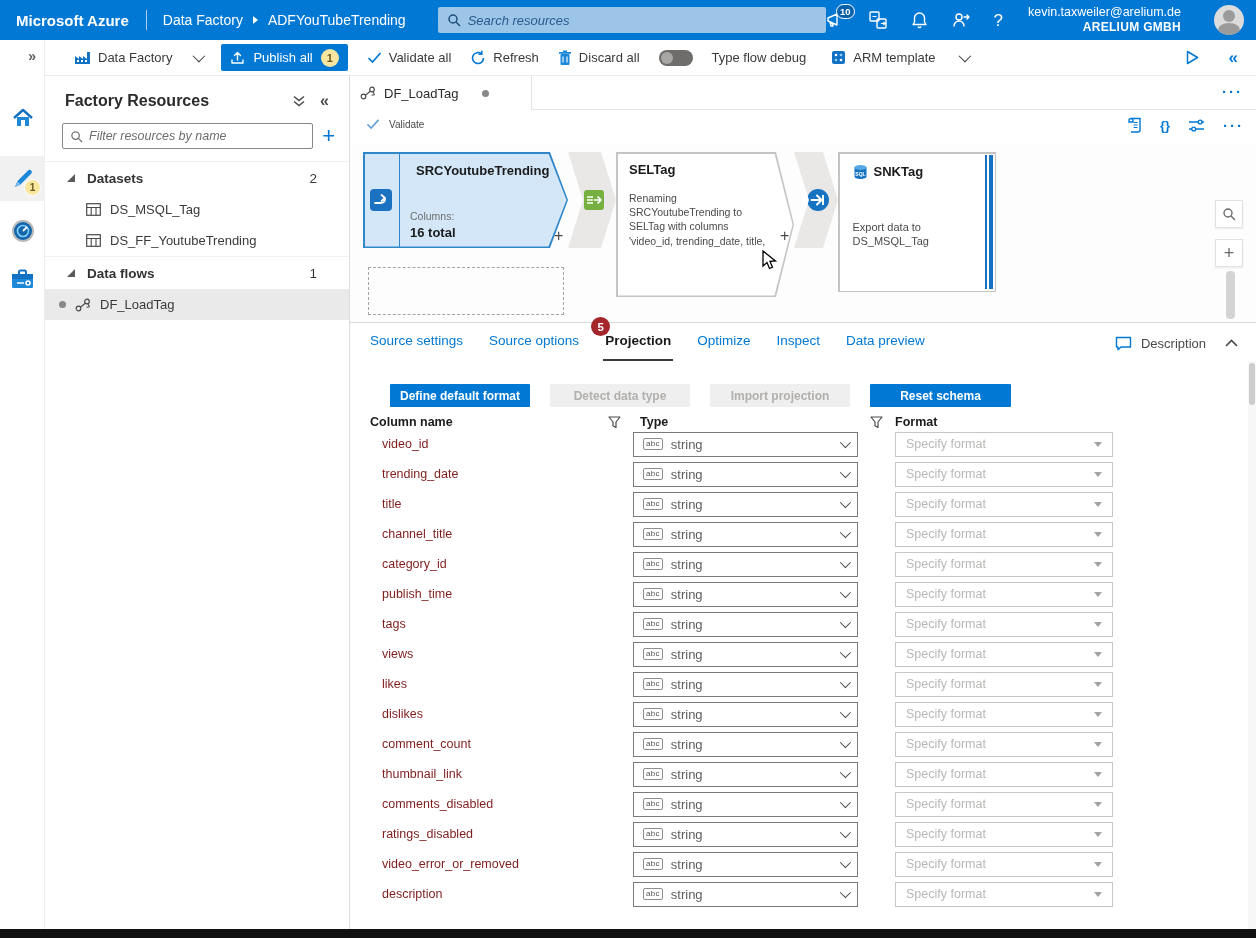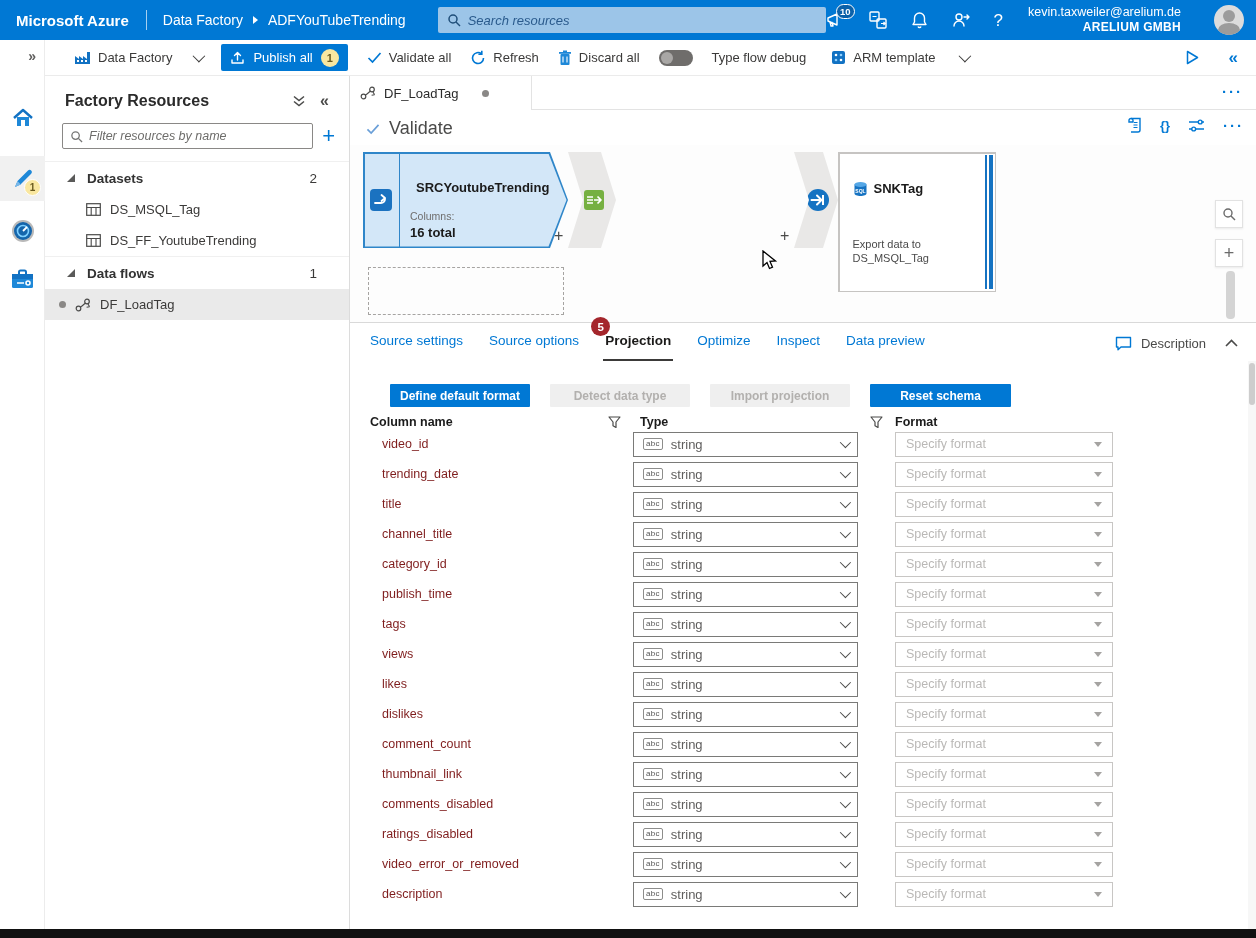--- a/index.html
+++ b/index.html
@@ -75,38 +75,38 @@
   .leaf-dot{width:7px;height:7px;border-radius:50%;background:#8a8886;flex:none;}
 
   
   .main{position:absolute;left:350px;top:76px;right:0;bottom:9px;background:#fff;}
   .doc-tabs{position:relative;height:34px;border-bottom:1px solid #e3e3e3;}
   .doc-tab{position:absolute;left:0;top:0;height:34px;width:182px;border-right:1px solid #e3e3e3;
           display:flex;align-items:center;gap:8px;padding-left:10px;font-size:13px;color:#2b2b2b;background:#fff;}
   .tab-dot{width:7px;height:7px;border-radius:50%;background:#8a8886;margin-left:16px;}
   .doc-tabs .dots{position:absolute;right:13px;top:7px;color:#0078d4;font-size:15px;letter-spacing:2px;font-weight:700;}
   .validate-row{position:relative;height:35px;}
-  .validate-btn{position:absolute;left:16px;top:8px;display:flex;align-items:center;gap:9px;color:#4a4a49;font-size:18px;}
+  .validate-btn{position:absolute;left:16px;top:8px;display:flex;align-items:center;gap:9px;color:#4a4a49;font-size:10px;}
   .vr-icons{position:absolute;right:12px;top:7px;display:flex;align-items:center;gap:18px;color:#0078d4;}
   .braces{font-size:13px;font-weight:700;color:#0078d4;}
   .dots-b{color:#0078d4;font-size:15px;letter-spacing:2px;font-weight:700;}
 
   
   .canvas{position:relative;height:177px;background:#fdfdfd;}
   .shape{position:absolute;}
   .clip-arrow{clip-path:polygon(0 0, calc(100% - 18px) 0, 100% 50%, calc(100% - 18px) 100%, 0 100%);}
   .clip-chev{clip-path:polygon(0 0, calc(100% - 15px) 0, 100% 50%, calc(100% - 15px) 100%, 0 100%, 15px 50%);}
   .shape .fill{position:absolute;inset:1.5px;}
   .node1{left:13px;top:7px;width:205px;height:96px;}
   .node1 .outer{position:absolute;inset:0;background:#2f86c9;}
   .node1 .fill{background:#d3e7f8;}
   .src-band{position:absolute;left:0;top:0;bottom:0;width:37px;border-right:1.5px solid #2f86c9;
         display:flex;align-items:center;justify-content:center;}
   .n1-content{position:absolute;left:47px;top:0;right:22px;bottom:0;}
-  .node-title{display:flex;align-items:center;gap:6px;font-weight:700;font-size:13px;color:#1b1b1b;margin-top:27px;white-space:nowrap;}
+  .node-title{display:flex;align-items:center;gap:6px;font-weight:700;font-size:13px;color:#1b1b1b;margin-top:10px;white-space:nowrap;}
   .cols-label{position:absolute;left:0;bottom:26px;font-size:10.5px;color:#6f6e6d;}
   .cols-value{position:absolute;left:0;bottom:8px;font-size:13px;font-weight:700;color:#1b1b1b;}
   .conn{background:#e9e8e7;display:flex;align-items:center;justify-content:center;}
   .conn1{left:218px;top:7px;width:48px;height:96px;}
   .conn2{left:444px;top:7px;width:44px;height:96px;}
   .node-w{background:#c6c4c2;}
   .node-w .fill{background:#fff;}
   .node2{left:266px;top:7px;width:178px;height:145px;}
   .n2-content{position:absolute;left:13px;top:0;right:26px;bottom:0;}
   .node-desc{font-size:10.5px;color:#4a4a4a;line-height:1.35;margin-top:14px;overflow:hidden;max-height:62px;}
@@ -446,20 +446,29 @@
       </div>
 
       <div class="shape conn conn1 clip-chev">
         <svg width="22" height="22" viewBox="0 0 22 22" style="margin-left:4px;">
             <rect x="1" y="1" width="20" height="20" rx="3" fill="#76b041"></rect>
             <path d="M4 8 h6 M4 11 h6 M4 14 h6" stroke="#fff" stroke-width="1.3"></path>
             <path d="M11 11 h6 M14.5 7.5 L18 11 L14.5 14.5" fill="none" stroke="#fff" stroke-width="1.7" stroke-linejoin="round"></path>
           </svg>
       </div>
 
+      <div class="shape node-w node2 clip-arrow">
+        <div class="fill clip-arrow"></div>
+        <div class="n2-content">
+          <div class="node-title">
+              <span>SELTag</span>
+            </div>
+          <div class="node-desc">Renaming SRCYoutubeTrending to SELTag with columns 'video_id, trending_date, title,</div>
+        </div>
+      </div>
 
       <div class="shape conn conn2 clip-chev">
         <svg width="24" height="24" viewBox="0 0 24 24" style="margin-left:4px;">
             <circle cx="12" cy="12" r="11" fill="#1673c2"></circle>
             <path d="M5.5 12 h9 M11 7.5 L15.5 12 L11 16.5" fill="none" stroke="#fff" stroke-width="2" stroke-linejoin="round" stroke-linecap="round"></path>
             <path d="M17 7 v10" stroke="#fff" stroke-width="2"></path>
           </svg>
       </div>
 
       <div class="shape node-w node3" style="background:#c6c4c2;">

